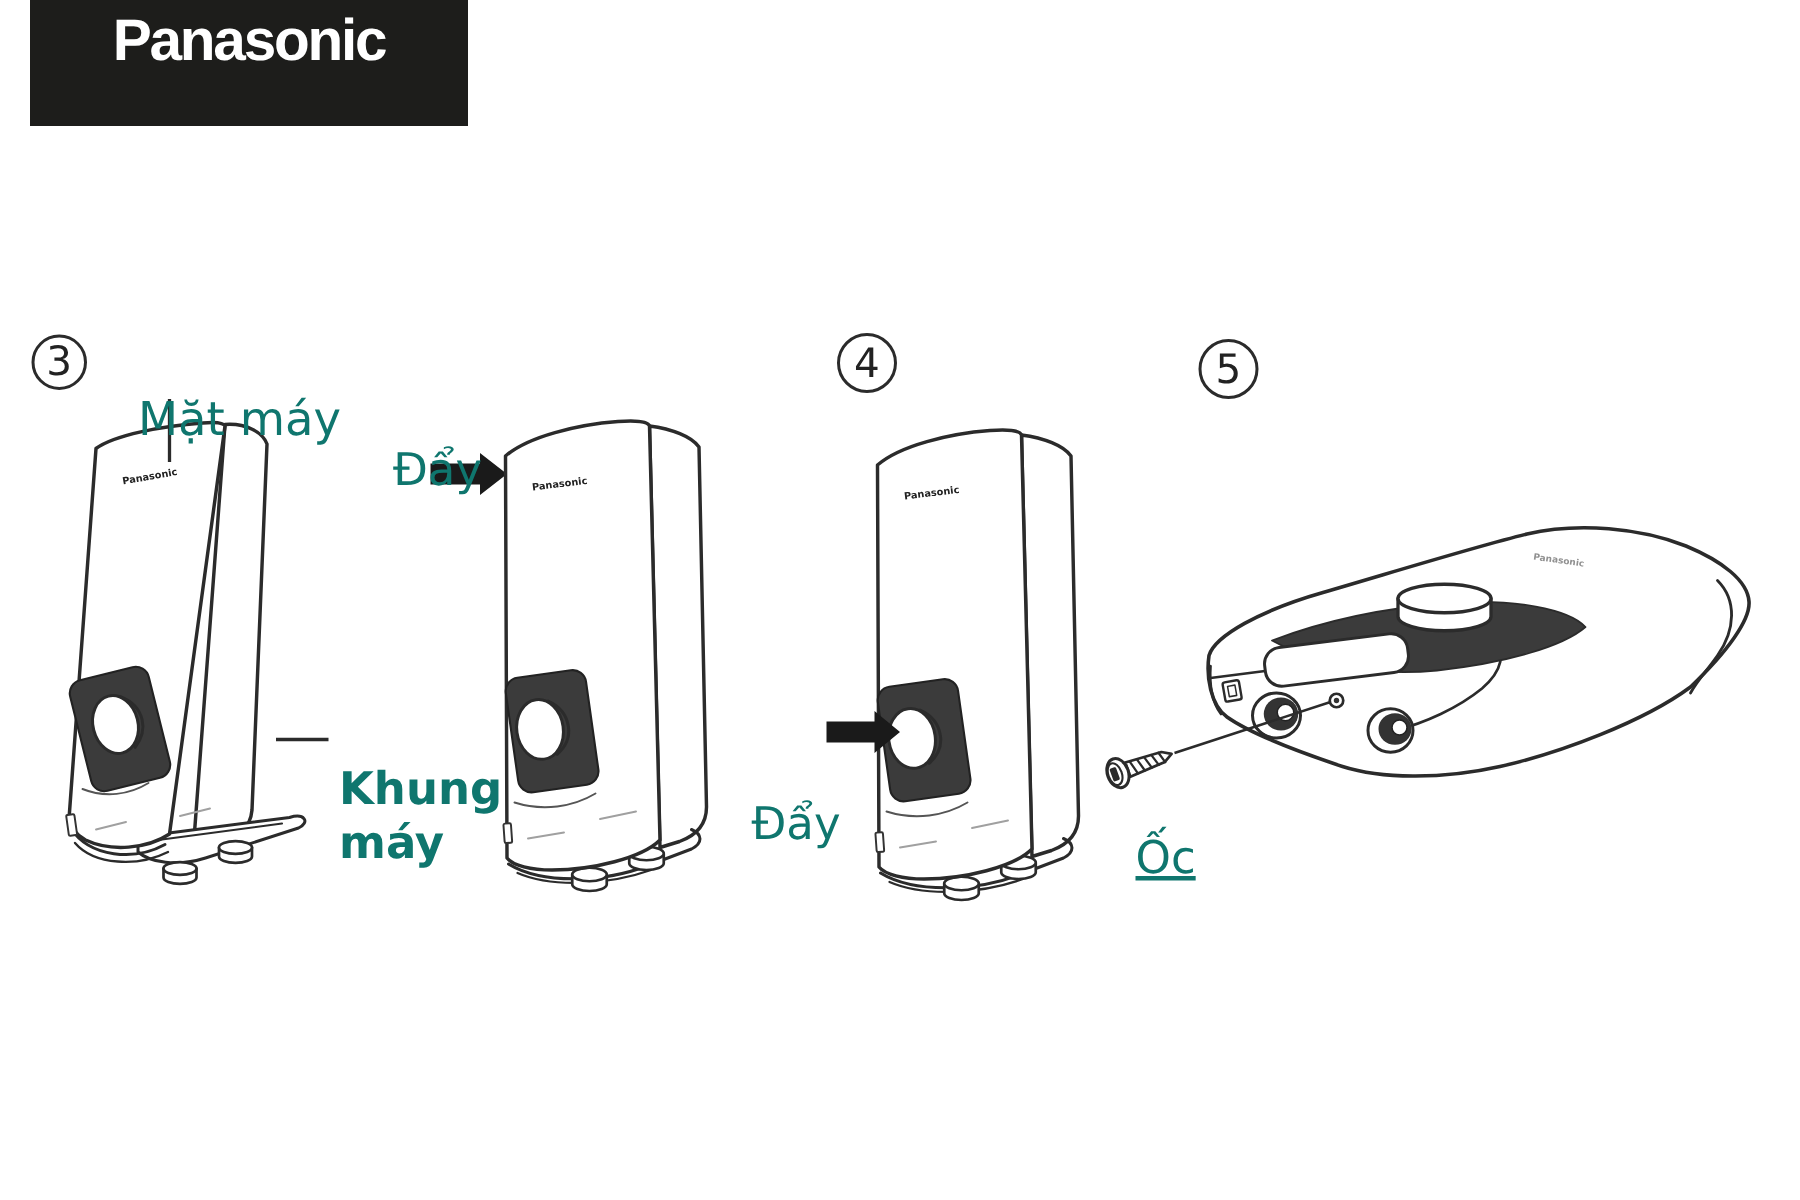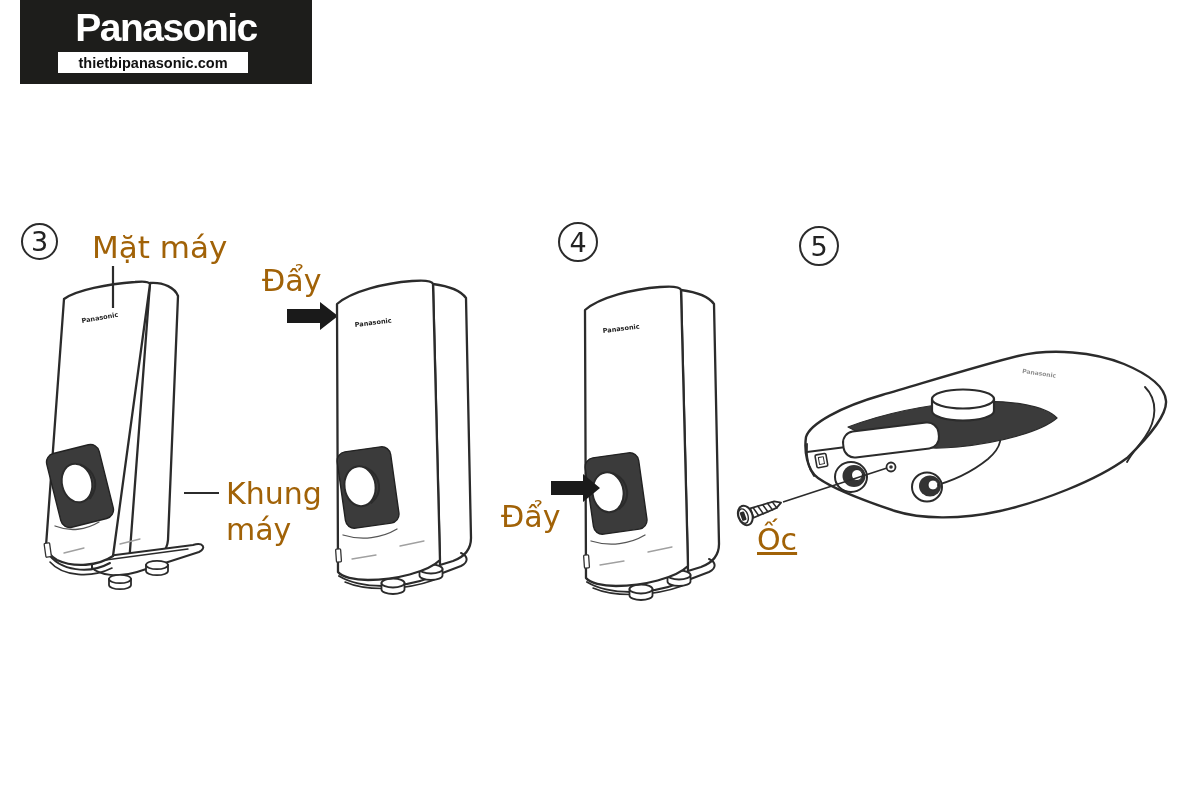--- a/index.html
+++ b/index.html
@@ -16,21 +16,21 @@
   .logo-site{color:#111;font-family:"Liberation Sans",sans-serif;
       font-weight:700;font-size:14.5px;letter-spacing:0;}
   
   .numcircle{border:2.5px solid #2b2b2b;border-radius:50%;color:#222;
       display:flex;align-items:center;justify-content:center;
       font-size:27px;line-height:1;background:#fff;}
   .c3{left:21px;top:223px;width:33px;height:33px;}
   .c4{left:558px;top:222px;width:36px;height:36px;}
   .c5{left:799px;top:226px;width:36px;height:36px;}
   
-  .dlabel{color:#a16207;font-size:30px;line-height:36px;white-space:pre;}
+  .dlabel{color:#0f766e;font-size:30px;line-height:36px;white-space:pre;margin-top:33px;}
   .l-matmay{left:92px;top:229px;font-size:31px;}
   .l-day3{left:262px;top:263px;}
   .l-khungmay{left:226px;top:476px;}
   .l-day4{left:501px;top:499px;}
   .l-oc{left:757px;top:522px;text-decoration:underline;}
   svg{position:absolute;left:0;top:0;}
   svg text{font-family:"DejaVu Sans","Liberation Sans",sans-serif;}
 </style>
 </head>
 <body>
@@ -164,26 +164,23 @@
     <path d="M -15,-5 L 10,-3.5 L 16,0 L 10,3.5 L -15,5 Z" fill="#ffffff" stroke-width="1.8"></path>
     <path d="M -12,-4.6 l 2.5,9.2 M -7,-4.4 l 2.5,8.8 M -2,-4.2 l 2.5,8.4 M 3,-4 l 2.5,8 M 8,-3.7 l 2.2,7.4" stroke-width="1.5"></path>
     <ellipse cx="-22" cy="0" rx="7" ry="10" fill="#ffffff" stroke-width="2"></ellipse>
     <ellipse cx="-24" cy="0" rx="4.5" ry="7.5" fill="#ffffff" stroke-width="1.4"></ellipse>
     <rect x="-26.5" y="-4.5" width="4.5" height="9" rx="1" fill="#2b2b2b" stroke="none"></rect>
   </g>
 </svg>
 
 <div class="abs logo-box">
   <div class="abs logo-brand">Panasonic</div>
-  <div class="abs logo-strip">
-    <span class="logo-site">thietbipanasonic.com</span>
-  </div>
 </div>
 
 <div class="abs numcircle c3">3</div>
 <div class="abs numcircle c4">4</div>
 <div class="abs numcircle c5">5</div>
 
 <div class="abs dlabel l-matmay">Mặt máy</div>
 <div class="abs dlabel l-day3">Đẩy</div>
-<div class="abs dlabel l-khungmay"><span style="display:inline-block;width:90px;white-space:normal;">Khung máy</span></div>
+<div class="abs dlabel l-khungmay"><span style="display:inline-block;width:90px;white-space:normal;font-weight:bold;">Khung máy</span></div>
 <div class="abs dlabel l-day4">Đẩy</div>
 <div class="abs dlabel l-oc">Ốc</div>
 
 </body></html>

